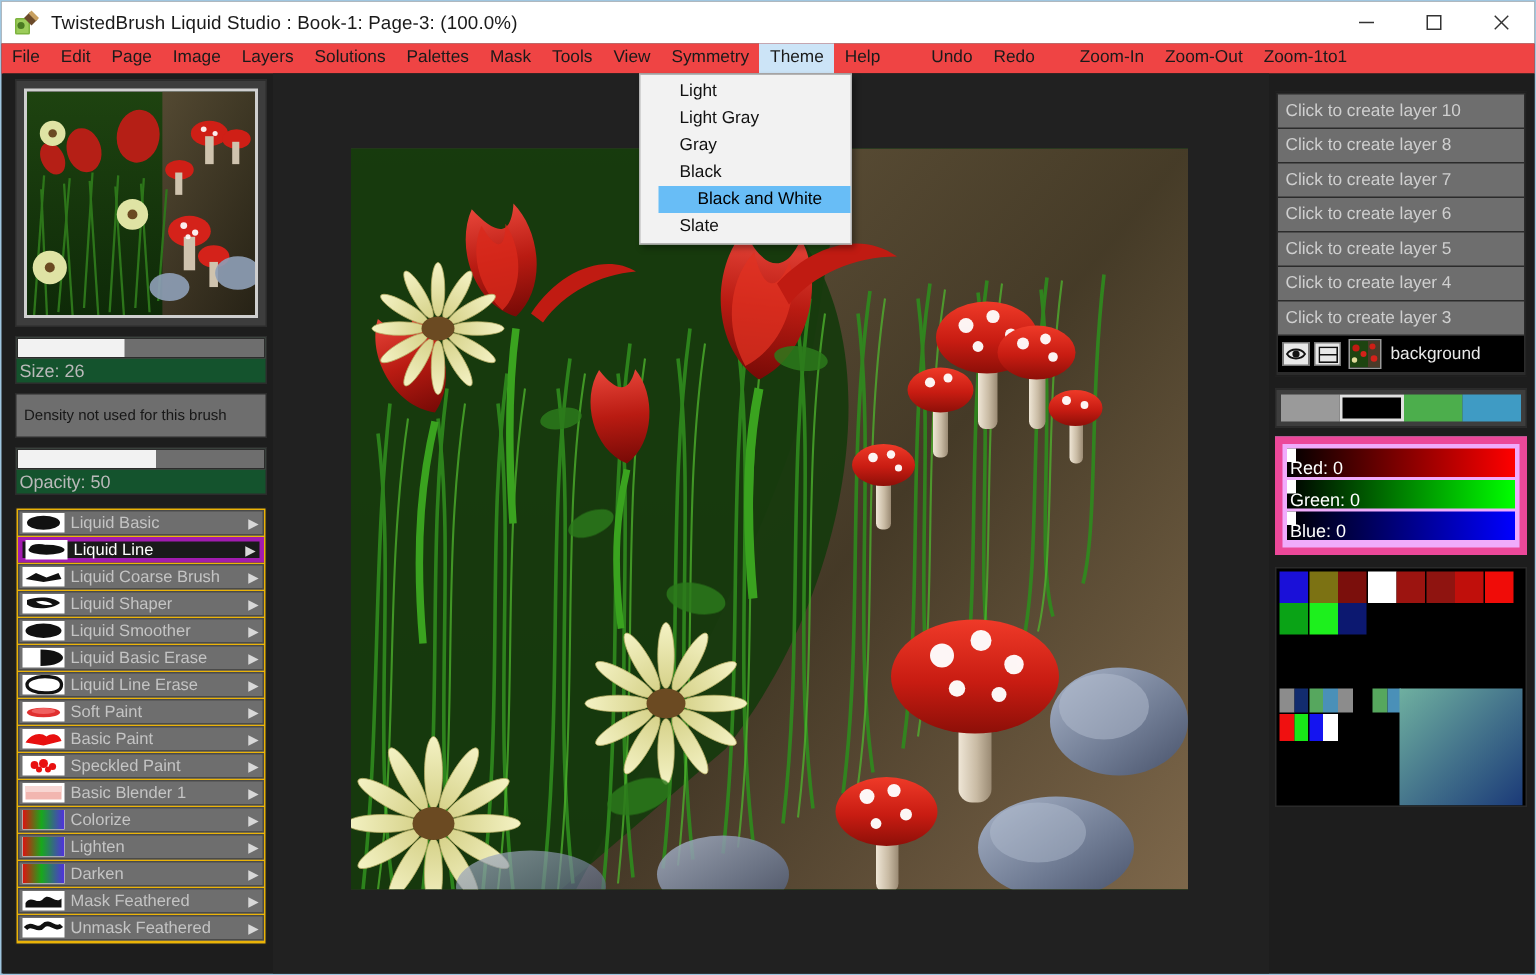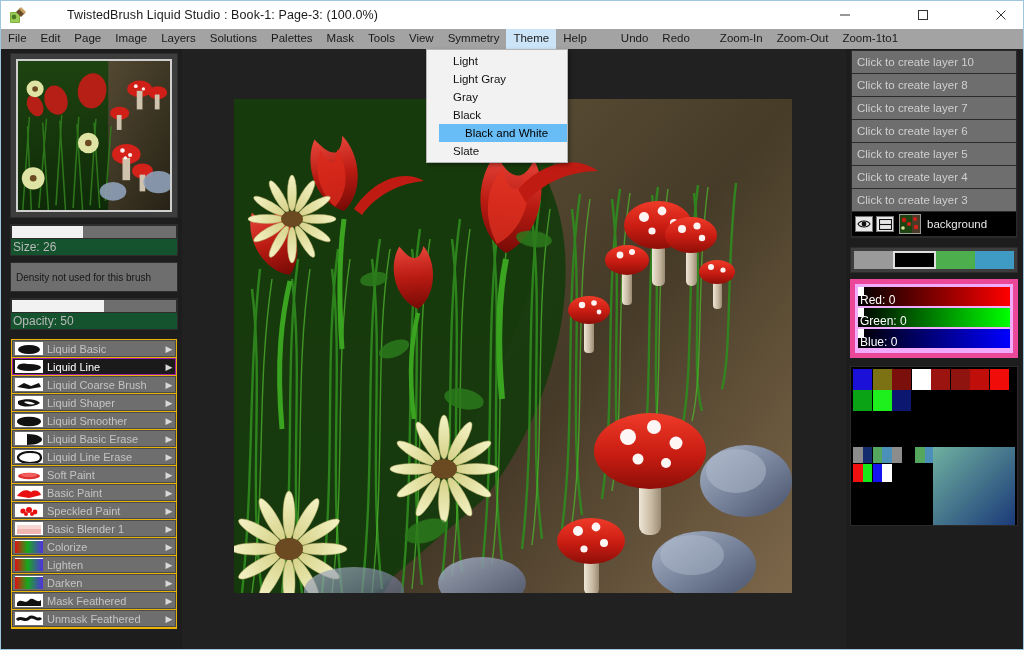--- a/index.html
+++ b/index.html
@@ -7,30 +7,30 @@
     width:1024px;height:650px;overflow:hidden;
     background:#1d1d1d;
     font-family:"Liberation Sans", sans-serif;
     -webkit-font-smoothing:antialiased;
   }
   .app{position:relative;width:1024px;height:650px;background:#1d1d1d;box-sizing:border-box;
        border:1px solid #9fc6e0;}
 
   
   .titlebar{position:absolute;left:0;top:0;width:1022px;height:28px;background:#ffffff;
-            display:flex;align-items:center;gap:33px;}
+            display:flex;align-items:center;}
   .tb-icon{width:18px;height:18px;margin-left:8px;margin-right:7px;position:relative;flex:none;}
   .tb-title{font-size:12.5px;color:#1a1a1a;white-space:nowrap;letter-spacing:0.1px;}
   .tb-spacer{flex:1;}
   .tb-btn{width:45px;height:28px;display:flex;align-items:center;justify-content:center;
           color:#222;flex:none;}
   .tb-btn svg{display:block;}
 
   
-  .menubar{position:absolute;left:0;top:28px;width:1022px;height:20px;background:#a3a3a3;
+  .menubar{position:absolute;left:0;top:28px;width:1022px;height:20px;background:#ef4444;
            display:flex;align-items:center;text-align:center;}
   .menu-item{font-size:11.5px;color:#1a1a1a;padding:3px 7px 4px 7px;white-space:nowrap;line-height:13px;}
   .menu-item.active{background:#cce4f7;}
   .menu-gap-1{width:20px;}
   .menu-gap-2{width:16px;}
 
   
   .dropdown{position:absolute;left:425px;top:48px;width:140px;background:#f2f2f2;
             border:1px solid #b4b4b4;box-shadow:2px 2px 4px rgba(0,0,0,.35);z-index:40;
             padding:2px 0 2px 0;}
@@ -51,34 +51,34 @@
   .infobox{width:168px;height:30px;background:#6e6e6e;border:1px solid #2c2c2c;box-sizing:border-box;
            margin-top:6px;display:flex;align-items:center;padding-left:5px;}
   .infobox span{font-size:10px;color:#171717;}
   .ctrlwrap{width:168px;background:#14532d;border:1px solid #2c2c2c;box-sizing:border-box;margin-top:6px;}
 
   
   .brushlist{width:168px;margin-top:8px;background:#eab308;border:1px solid #202020;
              box-sizing:border-box;padding:1px;}
   .brush-row{display:flex;align-items:center;height:17px;background:#6e6e6e;margin-bottom:1px;
              border:1px solid #4a4a4a;box-sizing:border-box;position:relative;}
-  .brush-row.sel{background:#1a1a1a;border:1px solid #a21caf;}
+  .brush-row.sel{background:#1a1a1a;border:3px solid #a21caf;}
   .brush-thumb{width:28px;height:13px;margin:0 4px 0 2px;background:#ffffff;flex:none;
                position:relative;overflow:hidden;}
   .brush-name{font-size:11px;color:#c4c4c4;flex:1;white-space:nowrap;overflow:hidden;}
   .brush-row.sel .brush-name{color:#ffffff;}
   .brush-arrow{width:12px;text-align:center;color:#d8d8d8;font-size:9px;flex:none;}
 
   
   .canvasarea{position:absolute;left:180px;top:0px;width:664px;height:600px;background:#212121;}
   .canvas{position:absolute;left:52px;top:50px;width:558px;height:494px;overflow:hidden;
           background:#2d4a1e;}
 
   
-  .rightcol{position:absolute;left:848px;top:0;width:168px;}
+  .rightcol{position:absolute;left:848px;top:12px;width:168px;}
   .layerlist{width:168px;background:#2b2b2b;border:1px solid #1e1e1e;box-sizing:border-box;padding:1px;}
   .layer-row{height:22px;line-height:22px;background:#6e6e6e;margin-bottom:1px;padding-left:5px;
              font-size:11.5px;color:#cfcfcf;white-space:nowrap;overflow:hidden;}
   .layer-row.bg{background:#000000;display:flex;align-items:center;padding-left:3px;height:24px;}
   .lyr-icon{width:18px;height:16px;background:#e8e8e8;border:1px solid #777;margin-right:3px;
             display:flex;align-items:center;justify-content:center;flex:none;box-sizing:border-box;}
   .lyr-thumb{width:20px;height:18px;margin:0 6px 0 2px;border:1px solid #9a9a9a;flex:none;overflow:hidden;}
   .lyr-name{font-size:11.5px;color:#e8e8e8;}
 
   .colorbox{width:168px;background:#3d3d3d;border:1px solid #2a2a2a;box-sizing:border-box;

